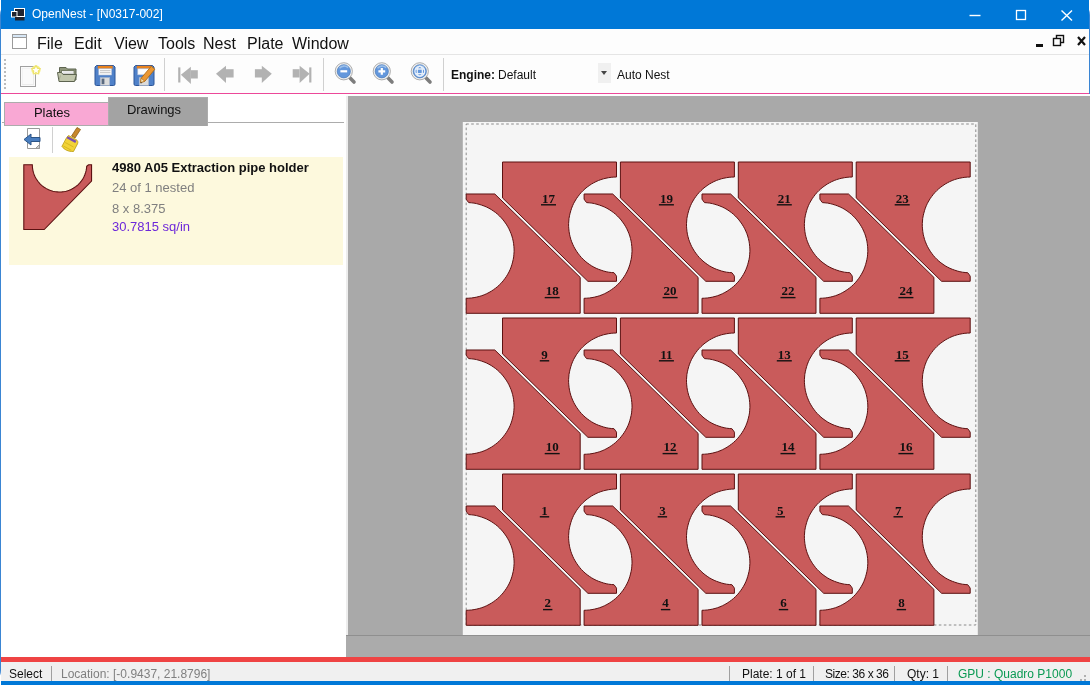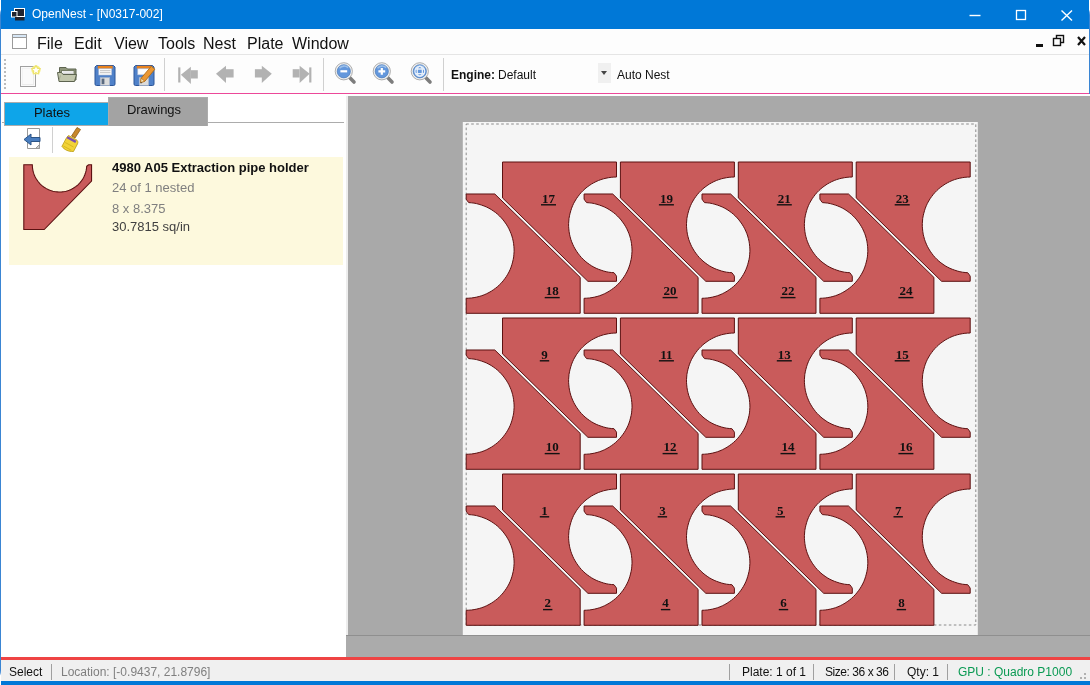--- a/index.html
+++ b/index.html
@@ -27,33 +27,33 @@
 #englbl { position:absolute; left:450px; top:13px; font-size:12px; font-weight:bold; color:#111; }
 #engval { position:absolute; left:497px; top:13px; font-size:12px; color:#111; }
 #combobtn { position:absolute; left:597px; top:8px; width:13px; height:20px; background:#f0f0f0; }
 #combobtn:after { content:""; position:absolute; left:3px; top:8px; border:3.5px solid transparent; border-top:4px solid #444; }
 #autonest { position:absolute; left:616px; top:13px; font-size:12px; color:#111; }
 
 #leftpanel { position:absolute; left:1px; top:94px; width:342px; height:563px; background:#fff; }
 #tabs { position:absolute; left:0; top:3px; width:342px; height:26px; }
 #tabline { position:absolute; left:0; top:28px; width:342px; height:1px; background:#acacac; }
 .tab { position:absolute; font-size:13px; color:#111; text-align:center; }
-#tab1 { left:2px; top:5px; width:104px; height:24px; background:#0ea5e9; border:1px solid #acacac; border-right:none; padding-top:2px; padding-right:9px; }
+#tab1 { left:2px; top:5px; width:104px; height:24px; background:#f9a8d4; border:1px solid #acacac; border-right:none; padding-top:2px; padding-right:9px; }
 #tab2 { left:106px; top:0px; width:100px; height:29px; background:#a3a3a3; border:1px solid #acacac; border-bottom:none; padding-top:4px; padding-right:8px; z-index:2; }
 #ltb { position:absolute; left:0px; top:30px; width:342px; height:32px; }
 #ltbsep { position:absolute; left:50px; top:33px; width:1px; height:26px; background:#d0d0d0; }
 #item { position:absolute; left:7px; top:63px; width:334px; height:108px; background:#fdf9dd; }
 #item .t1 { position:absolute; left:103px; top:3px; font-size:13px; font-weight:bold; color:#111; }
 #item .t2 { position:absolute; left:103px; top:23px; font-size:13px; color:#7f7f7f; }
 #item .t3 { position:absolute; left:103px; top:44px; font-size:13px; color:#7f7f7f; }
-#item .t4 { position:absolute; left:103px; top:62px; font-size:13px; color:#404040; }
+#item .t4 { position:absolute; left:103px; top:62px; font-size:13px; color:#6d28d9; }
 
 #canvas { position:absolute; left:345px; top:94px; width:744px; height:563px; }
 
-#statusbar { position:absolute; left:0; top:657px; width:1090px; height:25px; background:#f0f0f0; border-top:3px solid #ef4444; font-size:12px; color:#111; }
+#statusbar { position:absolute; left:0; top:657px; width:1090px; height:25px; background:#f0f0f0; border-top:5px solid #ef4444; font-size:12px; color:#111; }
 .ssep { position:absolute; top:4px; width:1px; height:16px; background:#a0a0a0; }
 .stxt { position:absolute; top:5px; }
 #bluebottom { position:absolute; left:0; top:681px; width:1090px; height:4px; background:#0078d7; }
 svg text { font-family:"Liberation Serif", serif; font-weight:bold; font-size:13px; fill:#111; text-anchor:middle; }
 </style>
 </head>
 <body>
 <div id="win">
   <div id="titlebar">
     <svg id="tbicon" width="14" height="13" viewBox="0 0 14 13">

